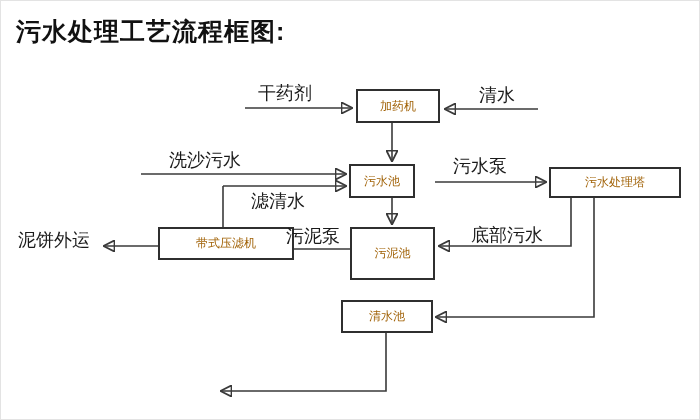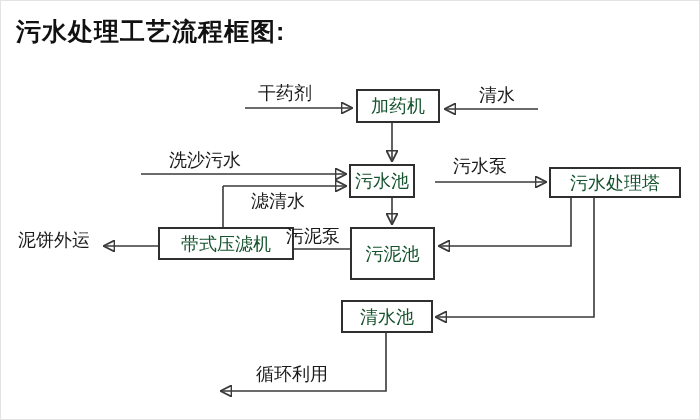--- a/index.html
+++ b/index.html
@@ -24,22 +24,22 @@
     color: #111;
     white-space: nowrap;
   }
   .node {
     position: absolute;
     border: 2px solid #2f2f2f;
     background: #ffffff;
     display: flex;
     align-items: center;
     justify-content: center;
-    font-size: 18px;
-    color: #14532d;
+    font-size: 12px;
+    color: #a16207;
     white-space: nowrap;
     z-index: 2;
   }
   .lbl {
     position: absolute;
     font-size: 18px;
     color: #1a1a1a;
     white-space: nowrap;
     z-index: 2;
   }
@@ -90,15 +90,15 @@
   <div class="node" style="left:349px; top:226px; width:85px;  height:53px;">污泥池</div>
   <div class="node" style="left:340px; top:299px; width:92px;  height:33px;">清水池</div>
 
   <span class="lbl" style="left:257px; top:80px;">干药剂</span>
   <span class="lbl" style="left:478px; top:82px;">清水</span>
   <span class="lbl" style="left:452px; top:153px;">污水泵</span>
   <span class="lbl" style="left:168px; top:147px;">洗沙污水</span>
   <span class="lbl" style="left:250px; top:188px;">滤清水</span>
   <span class="lbl" style="left:17px;  top:227px;">泥饼外运</span>
   <span class="lbl" style="left:285px; top:223px;">污泥泵</span>
-  <span class="lbl" style="left:255px; top:361px;">循环利用</span>
+  <span class="lbl" style="left:470px; top:222px;">底部污水</span>
 
 </div>
 
 </body></html>

